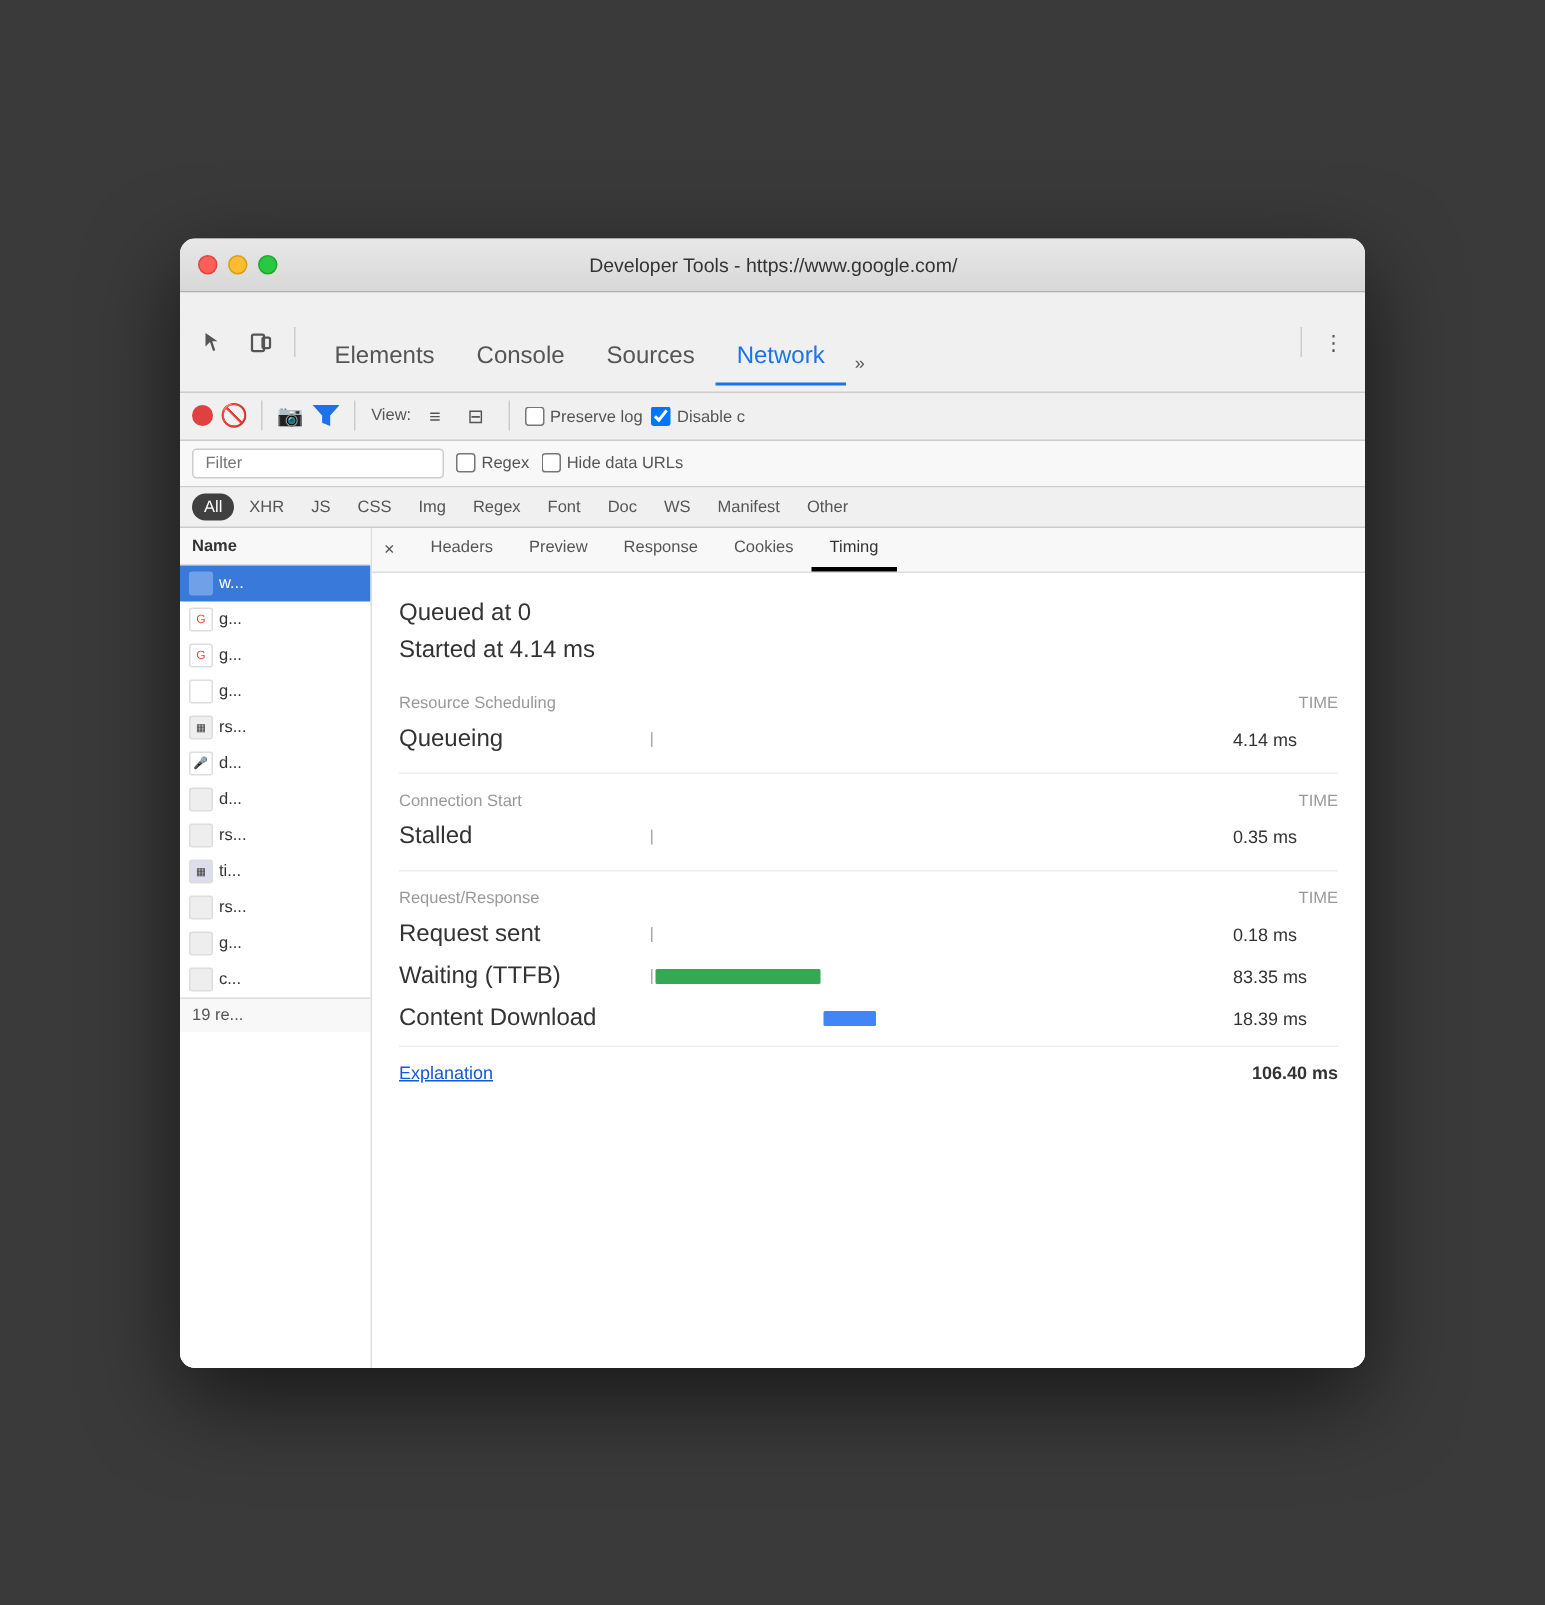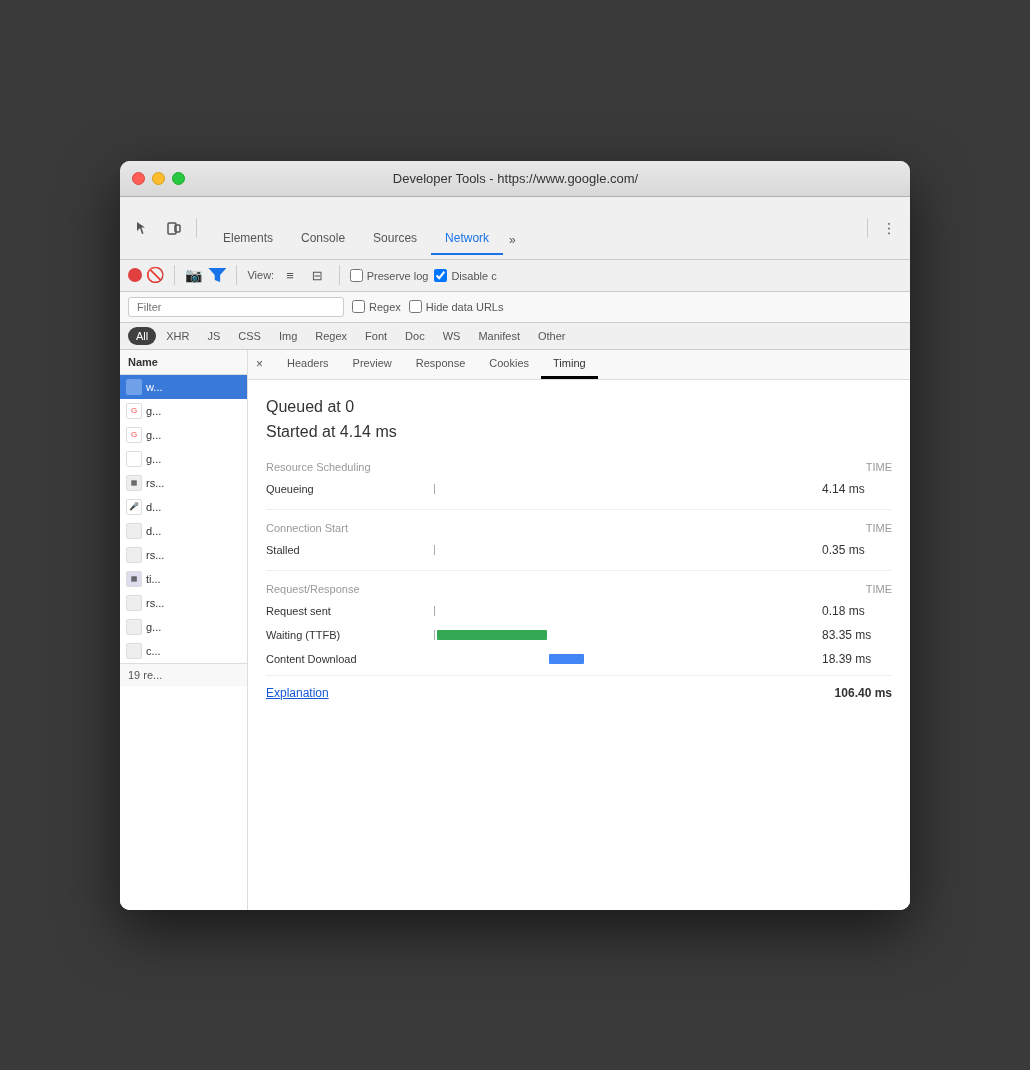--- a/index.html
+++ b/index.html
@@ -78,21 +78,21 @@
     
     .tabbar {
       background: #f0f0f0;
       border-bottom: 1px solid #ccc;
       display: flex;
       align-items: flex-end;
       padding: 0 8px;
     }
     .tab {
       padding: 8px 14px;
-      font-size: 12px;
+      font-size: 16px;
       color: #555;
       cursor: pointer;
       border-bottom: 2px solid transparent;
       white-space: nowrap;
       margin-top: 22px;
     }
     .tab.active {
       color: #1a73e8;
       border-bottom: 2px solid #1a73e8;
       font-weight: 500;
@@ -165,21 +165,21 @@
       border-bottom: 1px solid #ccc;
       padding: 5px 8px;
       display: flex;
       align-items: center;
       gap: 8px;
     }
     .filter-input-wrap {
       position: relative;
     }
     .filter-input {
-      width: 216px;
+      width: 168px;
       padding: 3px 8px;
       border: 1px solid #ccc;
       border-radius: 3px;
       font-size: 11px;
       background: white;
       outline: none;
       color: #333;
     }
     
     .resource-tabs {
@@ -324,21 +324,21 @@
       font-size: 11px;
       color: #999;
     }
     .timing-row {
       display: flex;
       align-items: center;
       padding: 5px 0;
       gap: 8px;
     }
     .timing-row-label {
-      font-size: 11px;
+      font-size: 16px;
       color: #333;
       width: 160px;
       flex-shrink: 0;
     }
     .timing-bar-area {
       flex: 1;
       height: 12px;
       position: relative;
       display: flex;
       align-items: center;

